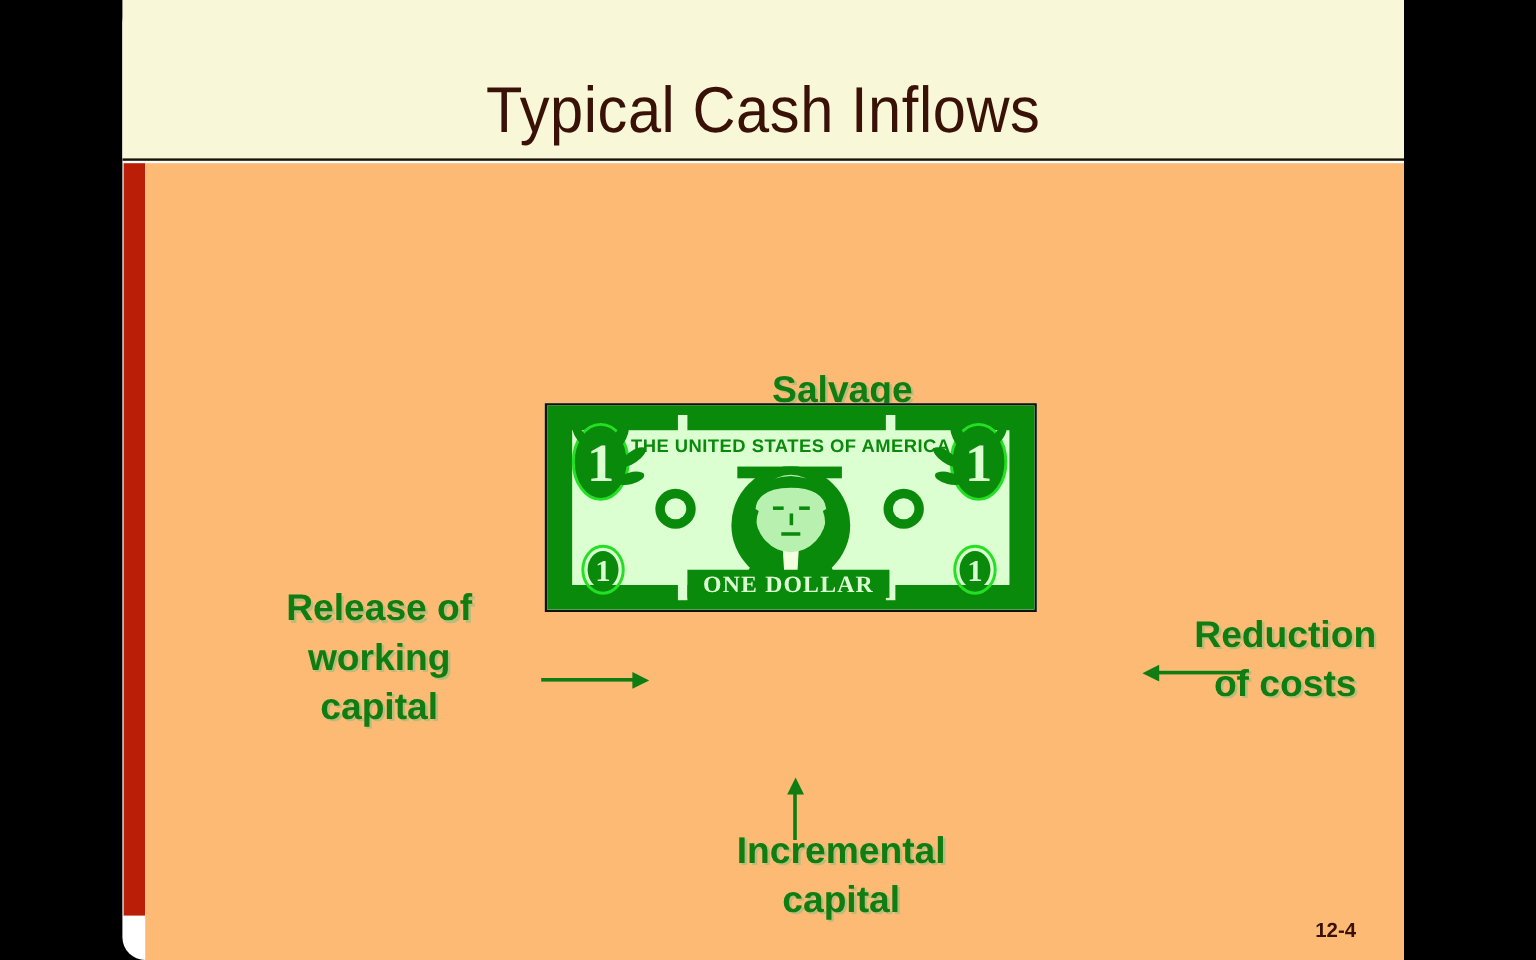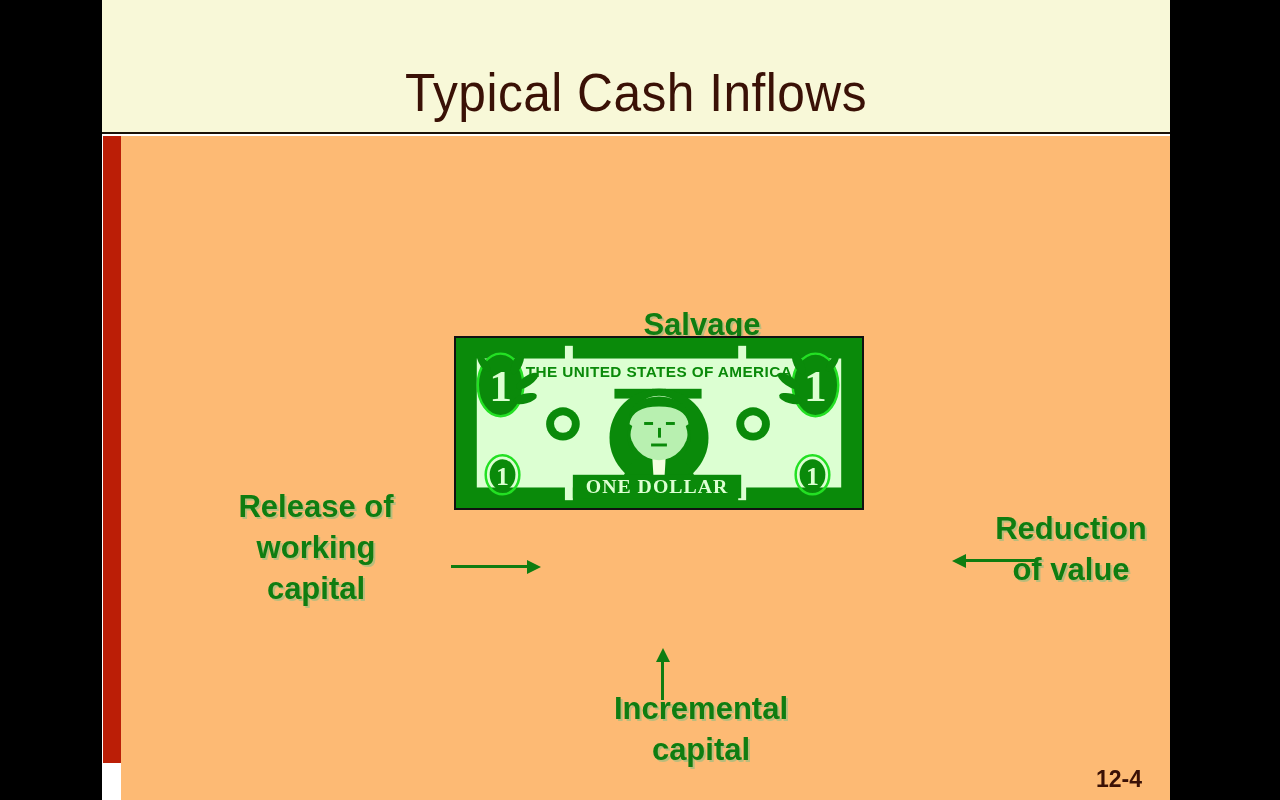--- a/index.html
+++ b/index.html
@@ -20,20 +20,21 @@
     background: #000000;
   }
   
   #slide {
     position: absolute;
     left: 102px;
     top: 0px;
     width: 1068px;
     height: 800px;
     background: #ffffff;
+    border-radius: 19px;
   }
   #header-band {
     position: absolute;
     left: 0px;
     top: 0px;
     width: 1068px;
     height: 134px;
     background: #f8f8d8;
     border-bottom: 2px solid #1a1208;
     box-sizing: border-box;
@@ -146,21 +147,21 @@
   #dollar-bill svg { display: block; width: 100%; height: 100%; }
 
   
   #page-number {
     position: absolute;
     left: 975px;
     top: 630px;
     color: #3a1106;
     font-family: "Liberation Sans", sans-serif;
     font-weight: bold;
-    font-size: 23px;
+    font-size: 17px;
   }
 </style>
 </head>
 <body>
 
 <div id="screen">
 
   <div id="slide">
 
     <div id="header-band">
@@ -180,21 +181,21 @@
 
       <div class="label" id="label-release">Release of
 working
 capital</div>
       <div class="arrow" id="arrow-release">
         <span class="arrow-line-h"></span>
         <span class="arrow-head"></span>
       </div>
 
       <div class="label" id="label-reduction">Reduction
-of value</div>
+of costs</div>
       <div class="arrow" id="arrow-reduction">
         <span class="arrow-line-h"></span>
         <span class="arrow-head"></span>
       </div>
 
       <div class="label" id="label-incremental">Incremental
 capital</div>
       <div class="arrow" id="arrow-incremental">
         <span class="arrow-line-v"></span>
         <span class="arrow-head"></span>

